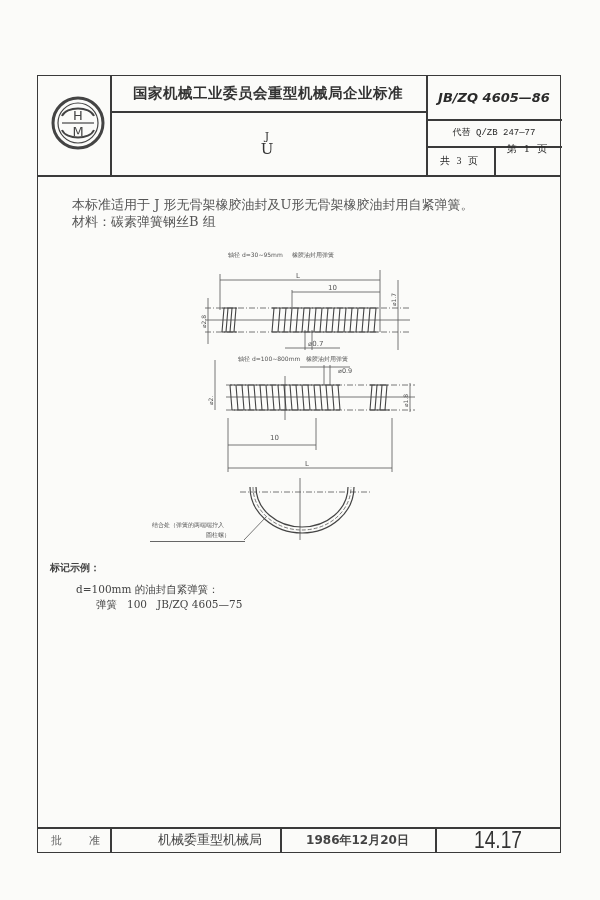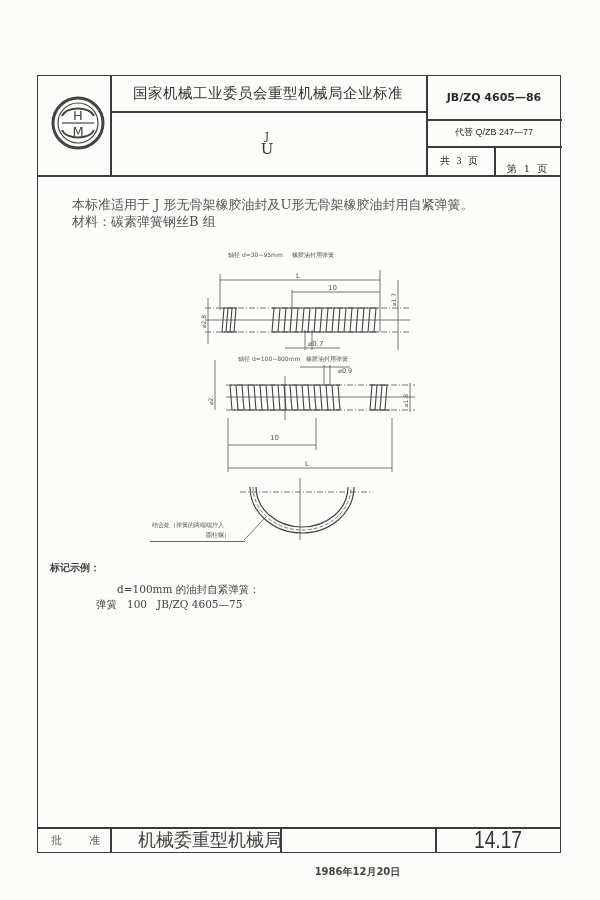--- a/index.html
+++ b/index.html
@@ -3,38 +3,38 @@
 <meta charset="utf-8">
 <style>
   html, body { margin:0; padding:0; }
   body { width:600px; height:900px; background:#fbfbf9; position:relative; overflow:hidden;
          font-family:"DejaVu Sans", sans-serif; color:#2a2a2a; }
   .frame { position:absolute; left:37px; top:75px; width:524px; height:778px;
            border:1.5px solid #3a3a3a; box-sizing:border-box; }
   .hline { position:absolute; background:#3a3a3a; height:1.5px; }
   .vline { position:absolute; background:#3a3a3a; width:1.5px; }
   .cell { position:absolute; display:flex; align-items:center; justify-content:center; box-sizing:border-box; }
-  .org { left:110px; top:75px; width:316px; height:36px; font-size:14.5px; font-weight:normal; letter-spacing:0.5px; color:#333; }
+  .org { left:110px; top:75px; width:316px; height:36px; font-size:14.5px; font-weight:bold; letter-spacing:0.5px; color:#333; }
   .title { left:110px; top:111px; width:316px; height:64px; font-size:18px; font-weight:bold; color:#333; }
   .title .ju { display:inline-flex; flex-direction:column; align-items:center; font-family:"DejaVu Serif", serif;
                font-size:11px; line-height:11px; margin-right:2px; font-weight:normal; }
   .title .ju span:last-child { font-size:15px; line-height:14px; }
-  .std-no { left:426px; top:75px; width:136px; height:44px; font-size:11px; font-weight:bold; }
-  .replace { left:426px; top:119px; width:136px; height:27px; font-size:9px; font-family:Liberation Sans, sans-serif; }
+  .std-no { left:426px; top:75px; width:136px; height:44px; font-size:13px; font-weight:bold;font-style:italic; }
+  .replace { left:426px; top:119px; width:136px; height:27px; font-size:9px; font-family:Liberation Mono, monospace; }
   .pages-total { left:426px; top:146px; width:68px; height:29px; font-size:10px; font-family:Liberation Serif, serif; letter-spacing:2px; }
-  .pages-cur { left:494px; top:154px; width:68px; height:29px; font-size:10px; font-family:"DejaVu Serif", serif; letter-spacing:2px; }
+  .pages-cur { left:494px; top:134px; width:68px; height:29px; font-size:10px; font-family:"DejaVu Serif", serif; letter-spacing:2px; }
   .logo { position:absolute; left:50px; top:86px; width:56px; height:74px; }
   .body-text { position:absolute; left:72px; font-size:13px; color:#555; font-family:"DejaVu Serif", serif; }
   .label-small { position:absolute; font-size:6px; color:#555; white-space:nowrap; }
   .example-title { position:absolute; left:50px; top:561px; font-size:10px; font-weight:bold; color:#444; }
   .example-line { position:absolute; font-size:10.5px; font-family:"DejaVu Serif", serif; color:#444; }
   .foot { top:827px; height:26px; font-size:12px; }
   .foot-approve { left:37px; width:73px; justify-content:space-between; padding:0 10px 0 14px; color:#666; font-size:11px; }
-  .foot-org { left:110px; width:200px; font-size:18px; color:#444; }
-  .foot-date { left:280px; width:155px; font-size:10px; font-weight:bold; color:#444;margin-top:32px; }
+  .foot-org { left:110px; width:200px; font-size:13px; color:#444; }
+  .foot-date { left:280px; width:155px; font-size:12px; font-weight:bold; color:#444; }
   .foot-num { left:435px; width:126px; font-size:24px; font-family:"Liberation Sans Narrow","Liberation Sans", sans-serif; color:#333; transform:scaleX(0.8); }
   svg text { font-family:"DejaVu Sans", sans-serif; }
 </style>
 </head>
 <body>
 
 <div class="frame"></div>
 
 <div class="vline" style="left:110px; top:75px; height:100px;"></div>
 <div class="vline" style="left:426px; top:75px; height:100px;"></div>
@@ -140,21 +140,21 @@
     <text x="70" y="200" font-size="7">10</text>
     <text x="105" y="226" font-size="7">L</text>
   </g>
 </svg>
 
 <div class="label-small" style="left:152px; top:521px;">结合处（弹簧的两端端拧入</div>
 <div class="label-small" style="left:206px; top:531px;">圆柱螺）</div>
 <div class="hline" style="left:150px; top:541px; width:95px; height:0.8px; background:#666;"></div>
 
 <div class="example-title">标记示例：</div>
-<div class="example-line" style="left:76px; top:583px;margin-left:41px;">d=100mm 的油封自紧弹簧：</div>
+<div class="example-line" style="left:76px; top:583px;">d=100mm 的油封自紧弹簧：</div>
 <div class="example-line" style="left:96px; top:598px; white-space:pre;">弹簧   100   JB/ZQ 4605—75</div>
 
 <div class="hline" style="left:37px; top:827px; width:524px;"></div>
 <div class="vline" style="left:110px; top:827px; height:26px;"></div>
 <div class="vline" style="left:280px; top:827px; height:26px;"></div>
 <div class="vline" style="left:435px; top:827px; height:26px;"></div>
 <div class="cell foot foot-approve">
   <span>批</span>
   <span>准</span>
 </div>

